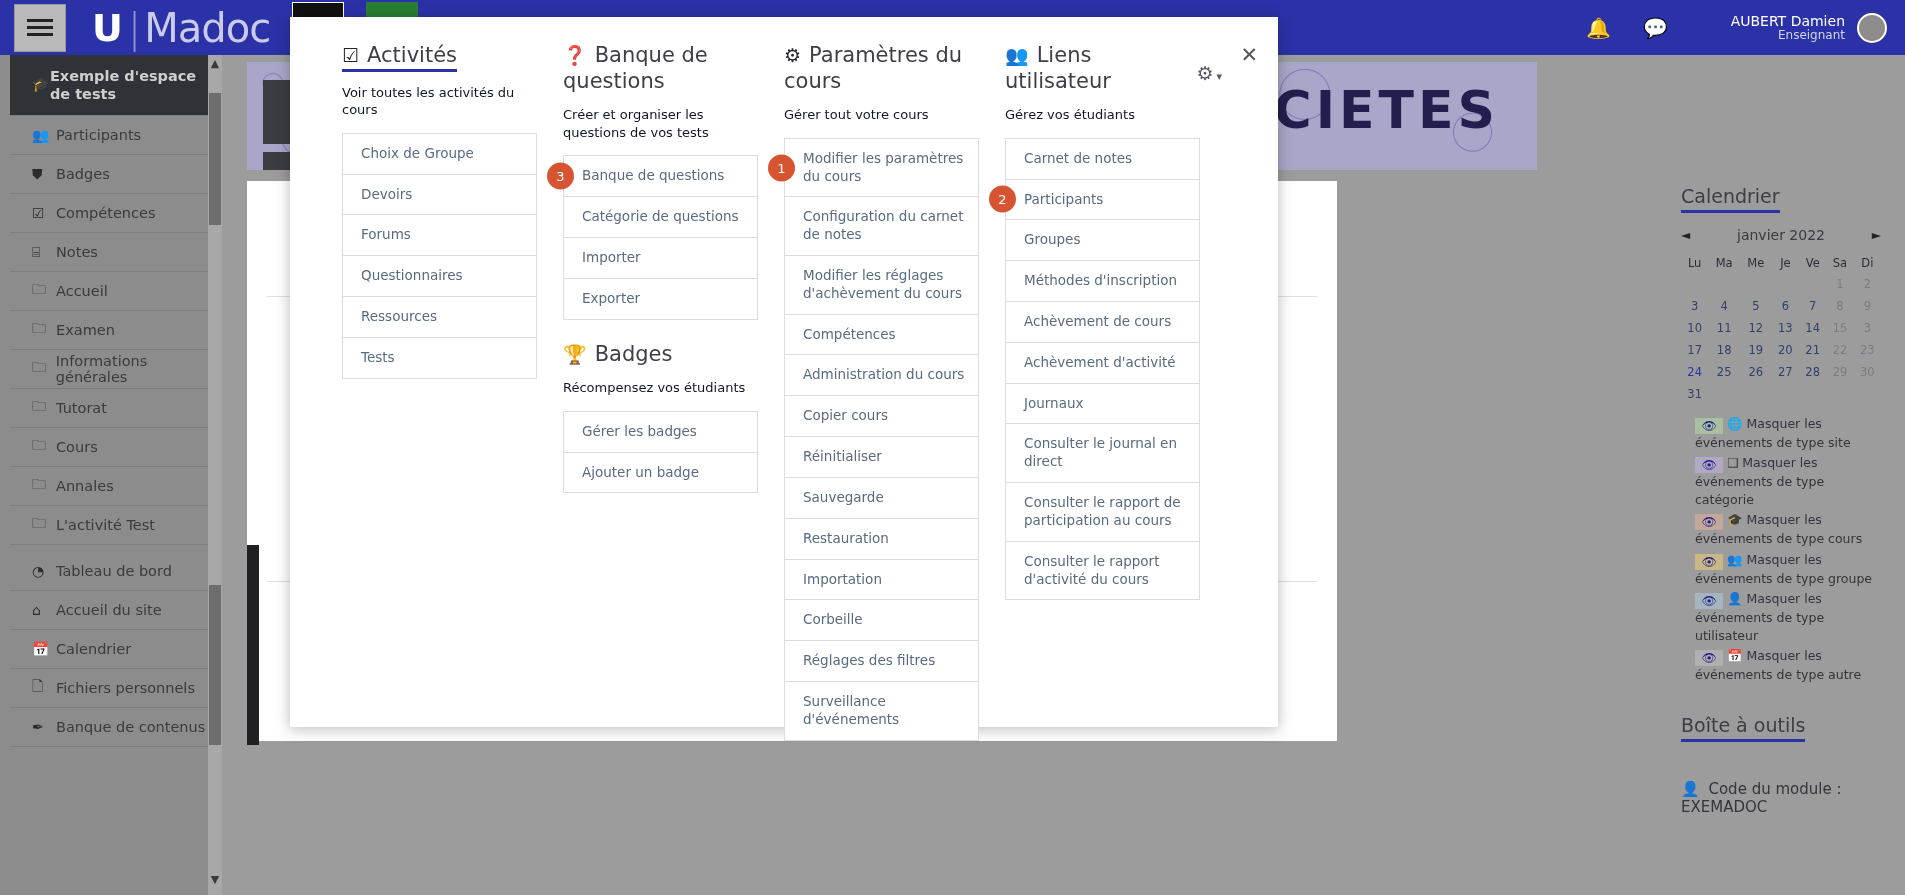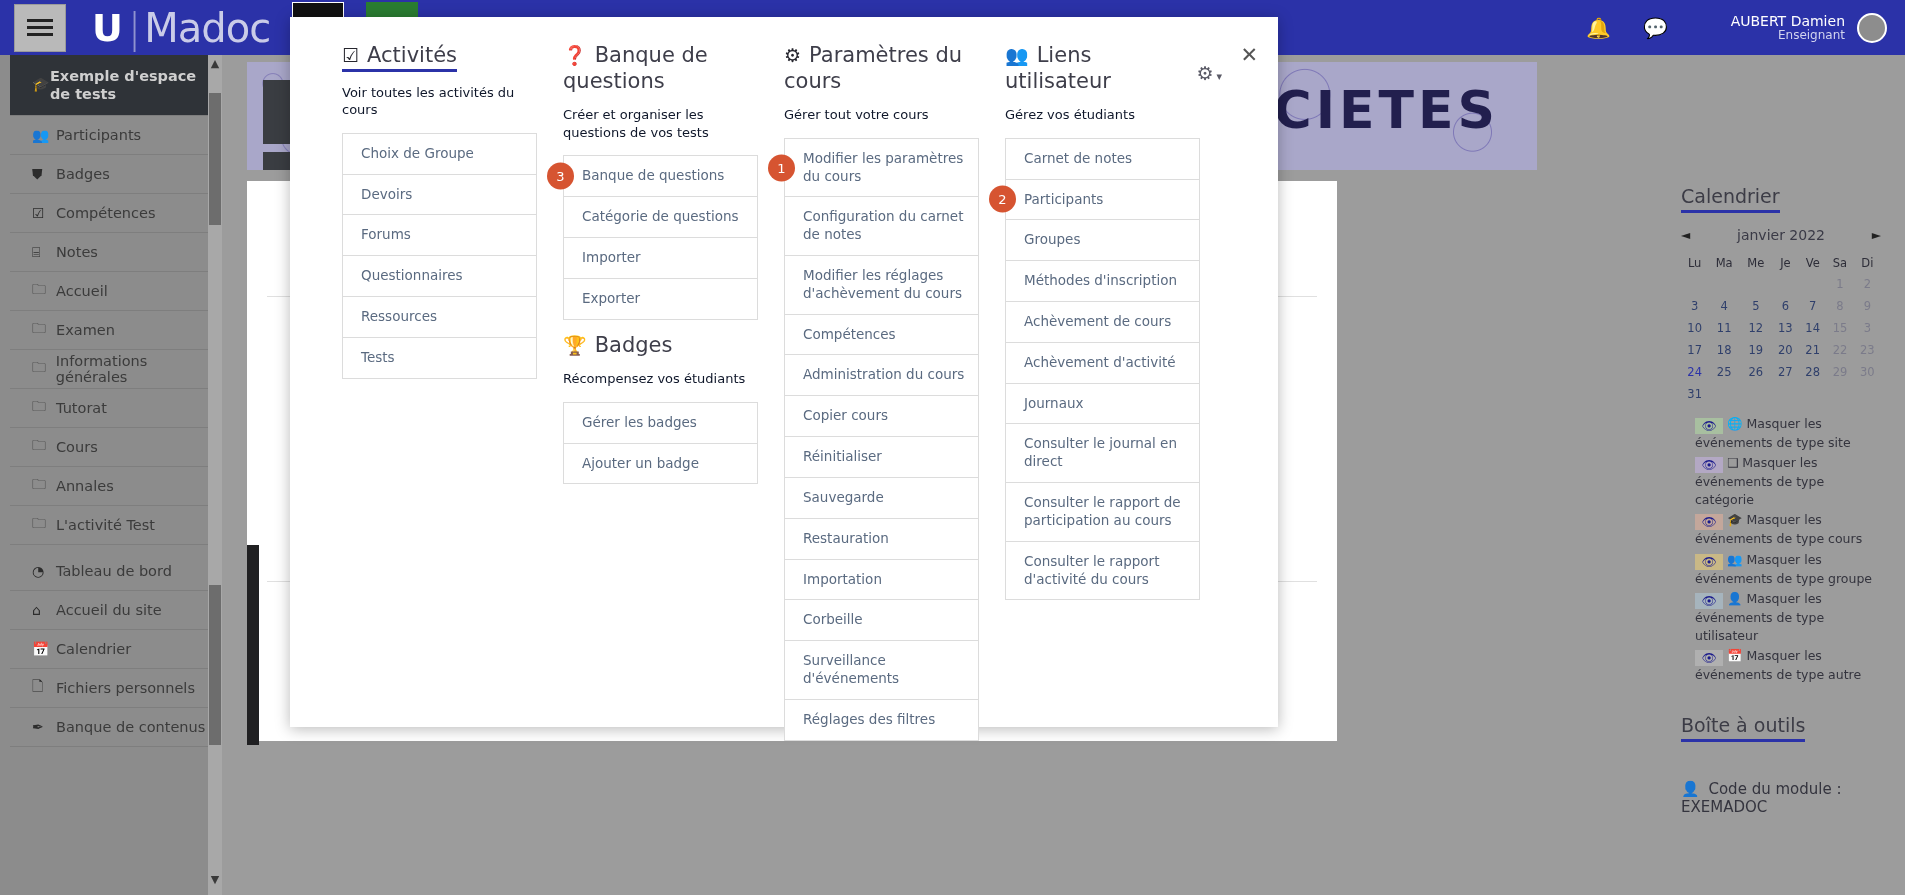--- a/index.html
+++ b/index.html
@@ -176,21 +176,21 @@
     border-bottom:1px solid #dcdcdc; font-size:13.5px; color:#5a6a80;
     padding:11px 10px 11px 18px; line-height:1.32; position:relative; min-height:39px;
     display:flex; align-items:center; cursor:pointer; background:#fff;
   }
   .badge{
     position:absolute; left:-17px; top:50%; transform:translateY(-50%);
     width:27px; height:27px; border-radius:50%; background:#d65431; color:#fff;
     font-size:13px; display:flex; align-items:center; justify-content:center;
     z-index:3;
   }
-  .sec2{ margin-top:13px; }
+  .sec2{ margin-top:22px; }
 </style>
 </head>
 <body>
 
 <div class="navbar">
   <div class="nav-burger">
     <div class="burger-lines">
       <span></span>
         <span></span>
         <span></span>
@@ -500,24 +500,24 @@
           <div class="it">
             <span>Restauration</span>
           </div>
           <div class="it">
             <span>Importation</span>
           </div>
           <div class="it">
             <span>Corbeille</span>
           </div>
           <div class="it">
+            <span>Réglages des filtres</span>
+          </div>
+          <div class="it">
             <span>Surveillance d'événements</span>
-          </div>
-          <div class="it">
-            <span>Réglages des filtres</span>
           </div>
         </div>
       </div>
       <div class="col">
         <div class="sec-head"><span class="hi">👥</span><span>Liens utilisateur</span></div>
         <div class="sec-sub">Gérez vos étudiants</div>
         <div class="lst">
           <div class="it">
             <span>Carnet de notes</span>
           </div>

